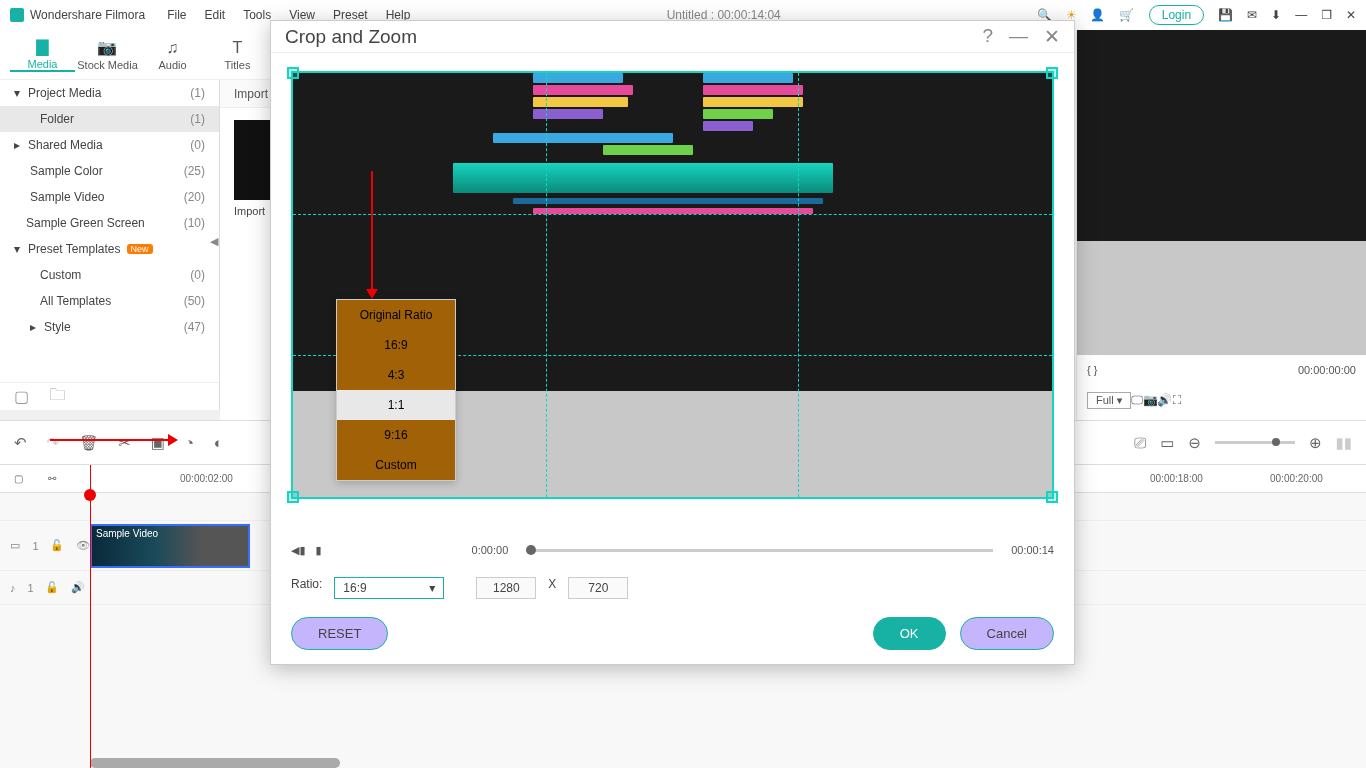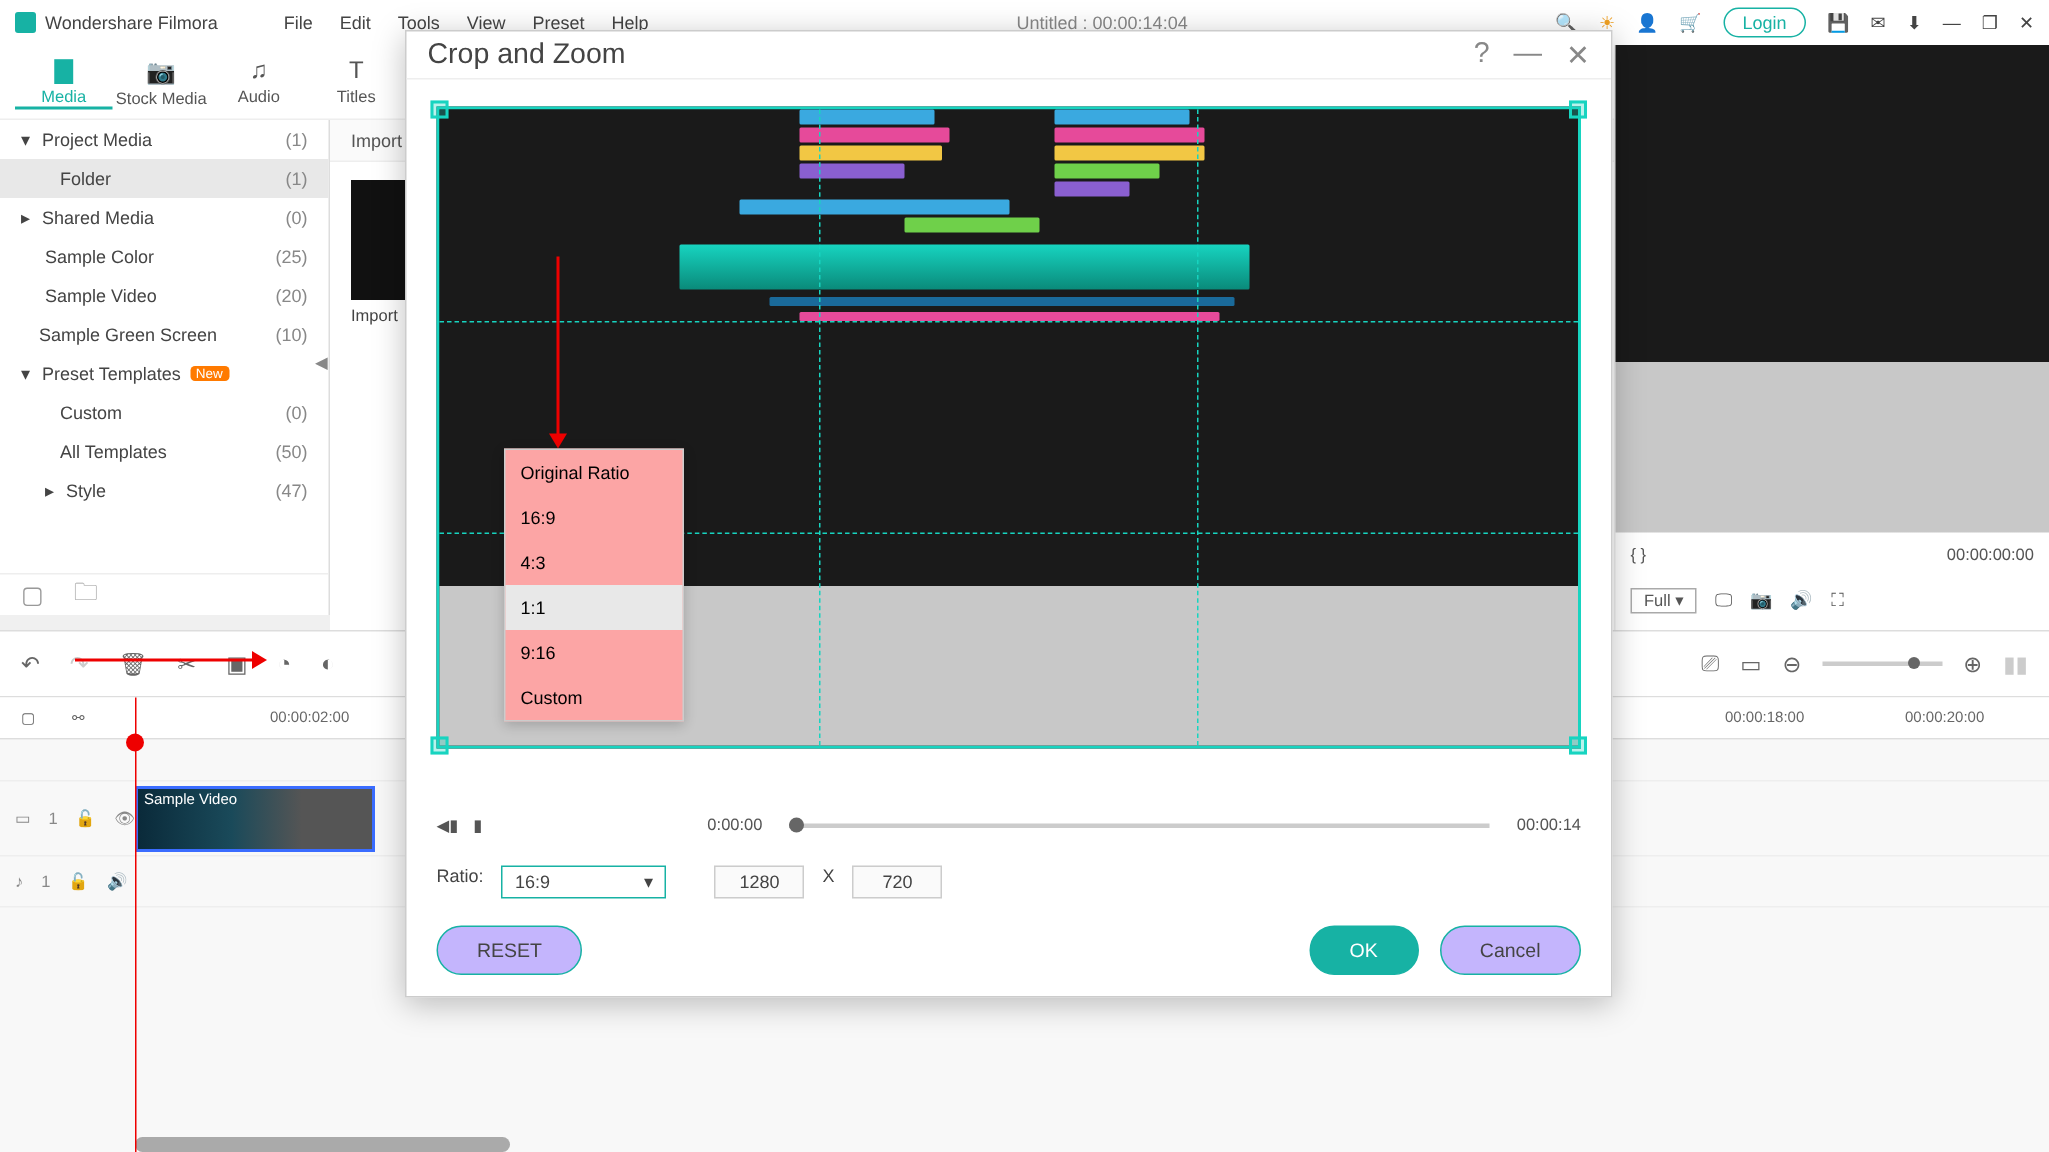--- a/index.html
+++ b/index.html
@@ -2,21 +2,21 @@
 <html><head>
 <meta charset="utf-8">
 <style>
 * { margin: 0; padding: 0; box-sizing: border-box; font-family: "Segoe UI", Arial, sans-serif; }
 body { width: 1366px; height: 768px; background: #f0f0f0; overflow: hidden; position: relative; }
 
 
 .titlebar { height: 30px; background: #fff; display: flex; align-items: center; padding: 0 10px; font-size: 12px; color: #444; }
 .titlebar .logo { width: 14px; height: 14px; background: #17b2a4; border-radius: 2px; margin-right: 6px; }
 .titlebar .apptitle { font-weight: 500; }
-.titlebar .menus { display: flex; margin-left: 44px; gap: 18px; align-items: center; }
+.titlebar .menus { display: flex; margin-left: 22px; gap: 18px; align-items: center; }
 .titlebar .menus span { cursor: pointer; }
 .titlebar .center { flex: 1; text-align: center; color: #888; }
 .titlebar .right-icons { display: flex; gap: 14px; align-items: center; }
 .titlebar .login { border: 1px solid #17b2a4; color: #17b2a4; padding: 2px 12px; border-radius: 10px; font-size: 12px; }
 
 
 .tabrow { height: 50px; background: #fff; display: flex; align-items: center; padding: 0 10px; border-bottom: 1px solid #eee; }
 .tab { display: flex; flex-direction: column; align-items: center; width: 65px; font-size: 11px; color: #555; cursor: pointer; }
 .tab.active { color: #17b2a4; border-bottom: 2px solid #17b2a4; }
 .tab .ticon { font-size: 16px; margin-bottom: 2px; }
@@ -34,21 +34,21 @@
 .importarea { position: absolute; top: 80px; left: 220px; right: 0; height: 340px; background: #fff; }
 .import-header { height: 28px; display: flex; align-items: center; padding: 0 14px; font-size: 12px; color: #555; border-bottom: 1px solid #eee; background: #fafafa; }
 .thumb { position: absolute; top: 40px; left: 14px; width: 55px; height: 80px; background: #111; }
 .thumb-label { position: absolute; top: 125px; left: 14px; font-size: 11px; color: #444; }
 
 
 .preview { position: absolute; top: 30px; right: 0; width: 290px; height: 390px; background: #fff; border-left: 1px solid #eee; }
 .preview-img { width: 100%; height: 325px; background: linear-gradient(#1a1a1a 65%, #c8c8c8 65%); position: relative; }
 .apple { position: absolute; right: 120px; bottom: 50px; color: #333; font-size: 28px; }
 .preview-controls { height: 30px; display: flex; align-items: center; justify-content: space-between; padding: 0 10px; font-size: 11px; color: #555; }
-.preview-controls2 { height: 30px; display: flex; align-items: center; gap: 12px; padding: 0 10px; font-size: 12px; color: #555; }
+.preview-controls2 { height: 30px; display: flex; align-items: center; padding: 0 10px; font-size: 12px; color: #555; }
 .fullsel { border: 1px solid #aaa; padding: 1px 8px; font-size: 11px; }
 
 
 .tl-toolbar { position: absolute; top: 420px; left: 0; right: 0; height: 45px; background: #fff; display: flex; align-items: center; padding: 0 14px; gap: 20px; color: #666; font-size: 15px; border-top: 1px solid #ddd; border-bottom: 1px solid #ddd; }
 .tl-toolbar .red-arrow { position: absolute; left: 50px; top: 18px; width: 120px; height: 2px; background: #e00; }
 .tl-toolbar .red-arrow::after { content: ''; position: absolute; right: -8px; top: -5px; border-left: 10px solid #e00; border-top: 6px solid transparent; border-bottom: 6px solid transparent; }
 .tl-right { position: absolute; right: 14px; display: flex; gap: 14px; align-items: center; }
 .zoom-slider { width: 80px; height: 3px; background: #ccc; position: relative; }
 .zoom-slider .knob { position: absolute; right: 15px; top: -3px; width: 8px; height: 8px; border-radius: 50%; background: #666; }
 
@@ -78,21 +78,21 @@
 .crop-apple { position: absolute; right: 210px; bottom: 20px; color: #333; font-size: 40px; }
 .tracks-overlay { position: absolute; top: 0; left: 160px; right: 140px; height: 200px; }
 .ovtrack { position: absolute; height: 10px; border-radius: 1px; }
 .grid-v { position: absolute; top: 0; bottom: 0; border-left: 1px dashed #17d4c0; }
 .grid-h { position: absolute; left: 0; right: 0; border-top: 1px dashed #17d4c0; }
 .crop-handle { position: absolute; width: 12px; height: 12px; border: 2px solid #17d4c0; background: rgba(23,212,192,0.3); }
 
 .modal-arrow { position: absolute; left: 100px; top: 150px; width: 2px; height: 120px; background: #e00; z-index: 50; }
 .modal-arrow::after { content: ''; position: absolute; left: -5px; bottom: -8px; border-top: 10px solid #e00; border-left: 6px solid transparent; border-right: 6px solid transparent; }
 
-.ratio-menu { position: absolute; top: 278px; left: 65px; width: 120px; background: #fca5a5; border: 1px solid #ccc; box-shadow: 0 2px 8px rgba(0,0,0,0.2); z-index: 60; font-size: 12px; }
+.ratio-menu { position: absolute; top: 278px; left: 65px; width: 120px; background: #a16207; border: 1px solid #ccc; box-shadow: 0 2px 8px rgba(0,0,0,0.2); z-index: 60; font-size: 12px; text-align: center; }
 .ratio-menu div { padding: 8px 10px; cursor: pointer; }
 .ratio-menu div.hover { background: #e8e8e8; }
 
 .playback-row { position: absolute; bottom: 100px; left: 20px; right: 20px; height: 28px; display: flex; align-items: center; gap: 10px; font-size: 11px; color: #555; }
 .pb-slider { flex: 1; height: 3px; background: #ccc; position: relative; margin: 0 8px; }
 .pb-slider .dot { position: absolute; left: 0; top: -4px; width: 10px; height: 10px; background: #666; border-radius: 50%; }
 
 .ratio-row { position: absolute; bottom: 65px; left: 20px; display: flex; align-items: flex-start; gap: 12px; font-size: 12px; color: #444; }
 .ratio-sel { border: 1px solid #17b2a4; padding: 3px 8px; width: 110px; display: flex; justify-content: space-between; align-items: center; }
 .dim-box { border: 1px solid #ccc; padding: 3px 12px; width: 60px; text-align: center; background: #fafafa; }

